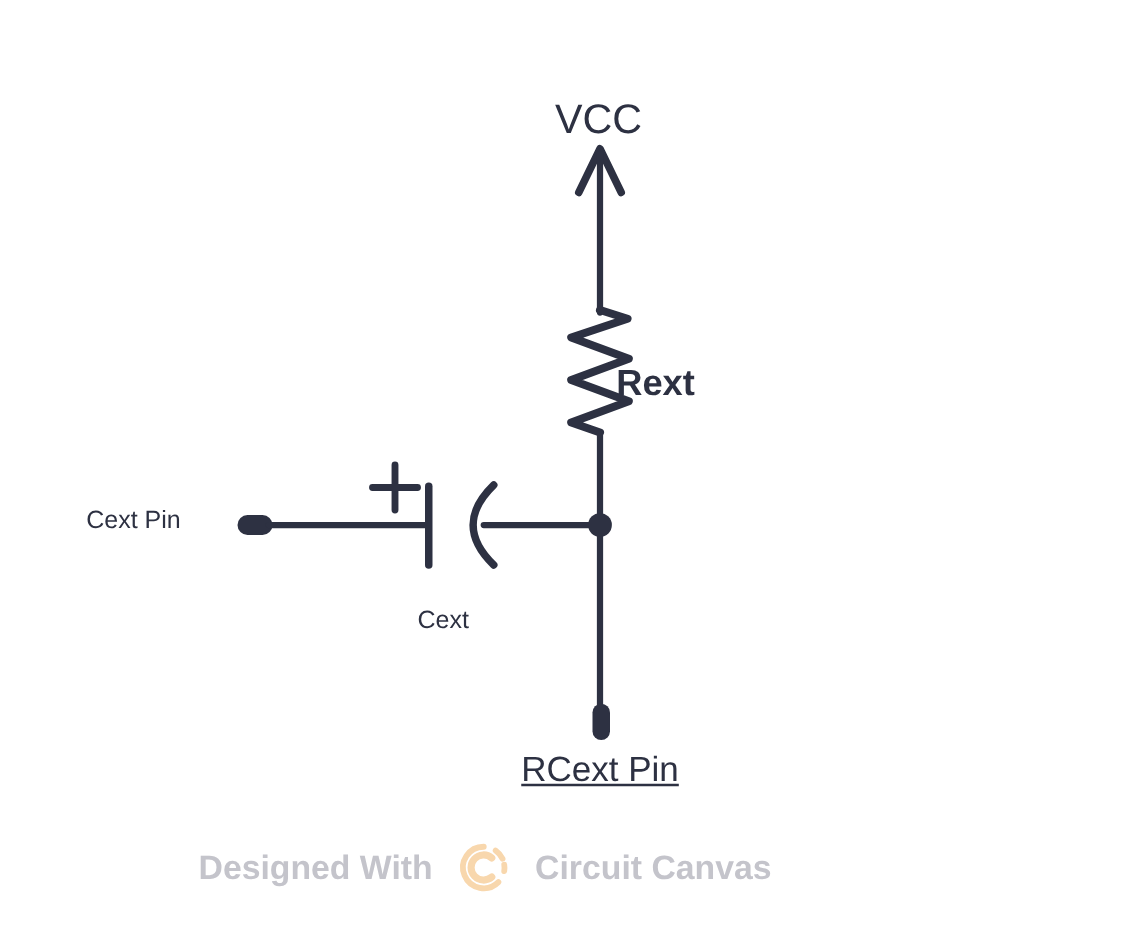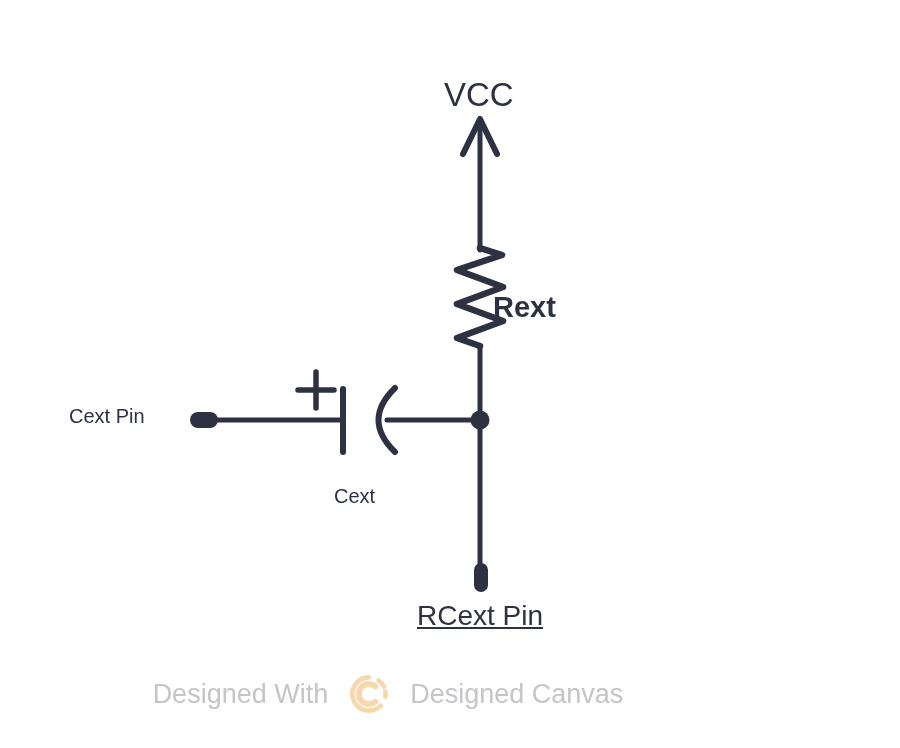--- a/index.html
+++ b/index.html
@@ -29,21 +29,21 @@
   .label-rcext   { left: 417px; top: 602px; font-size: 28px; text-decoration: underline; }
   .watermark {
     position: absolute;
     left: 0; right: 0; top: 666px;
     display: flex;
     justify-content: center;
     align-items: center;
     gap: 13px;
     color: #c4c4cb;
     font-size: 27px;
-    font-weight: 400;
+    font-weight: 700;
     padding-left: 48px;
   }
   .watermark .wm-logo { display: block; }
 </style>
 </head>
 <body>
 
 <div class="stage">
 
   <svg class="circuit" width="900" height="748" viewBox="0 0 900 748">
@@ -83,16 +83,16 @@
   <div class="label label-rcext">RCext Pin</div>
 
   <div class="watermark">
     <span>Designed With</span>
     <svg class="wm-logo" width="56" height="56" viewBox="0 0 54 54">
       <path d="M33.2,19.6 A9.7,9.7 0 1 0 33.2,34.4" fill="none" stroke-width="5.5" stroke-linecap="round" stroke="#f8d7ad"></path>
       <path d="M27,11 A16,16 0 1 0 38.3,38.3" fill="none" stroke-width="4.5" stroke-linecap="round" stroke="#f8d7ad"></path>
       <path d="M36.2,13.9 A16,16 0 0 1 41.5,20.2" fill="none" stroke-width="4.5" stroke-linecap="round" stroke="#f8d7ad"></path>
       <path d="M42.8,24.8 A16,16 0 0 1 42.8,29.8" fill="none" stroke-width="4.5" stroke-linecap="round" stroke="#f8d7ad"></path>
     </svg>
-    <span>Designed Canvas</span>
+    <span>Circuit Canvas</span>
   </div>
 
 </div>
 
 </body></html>

